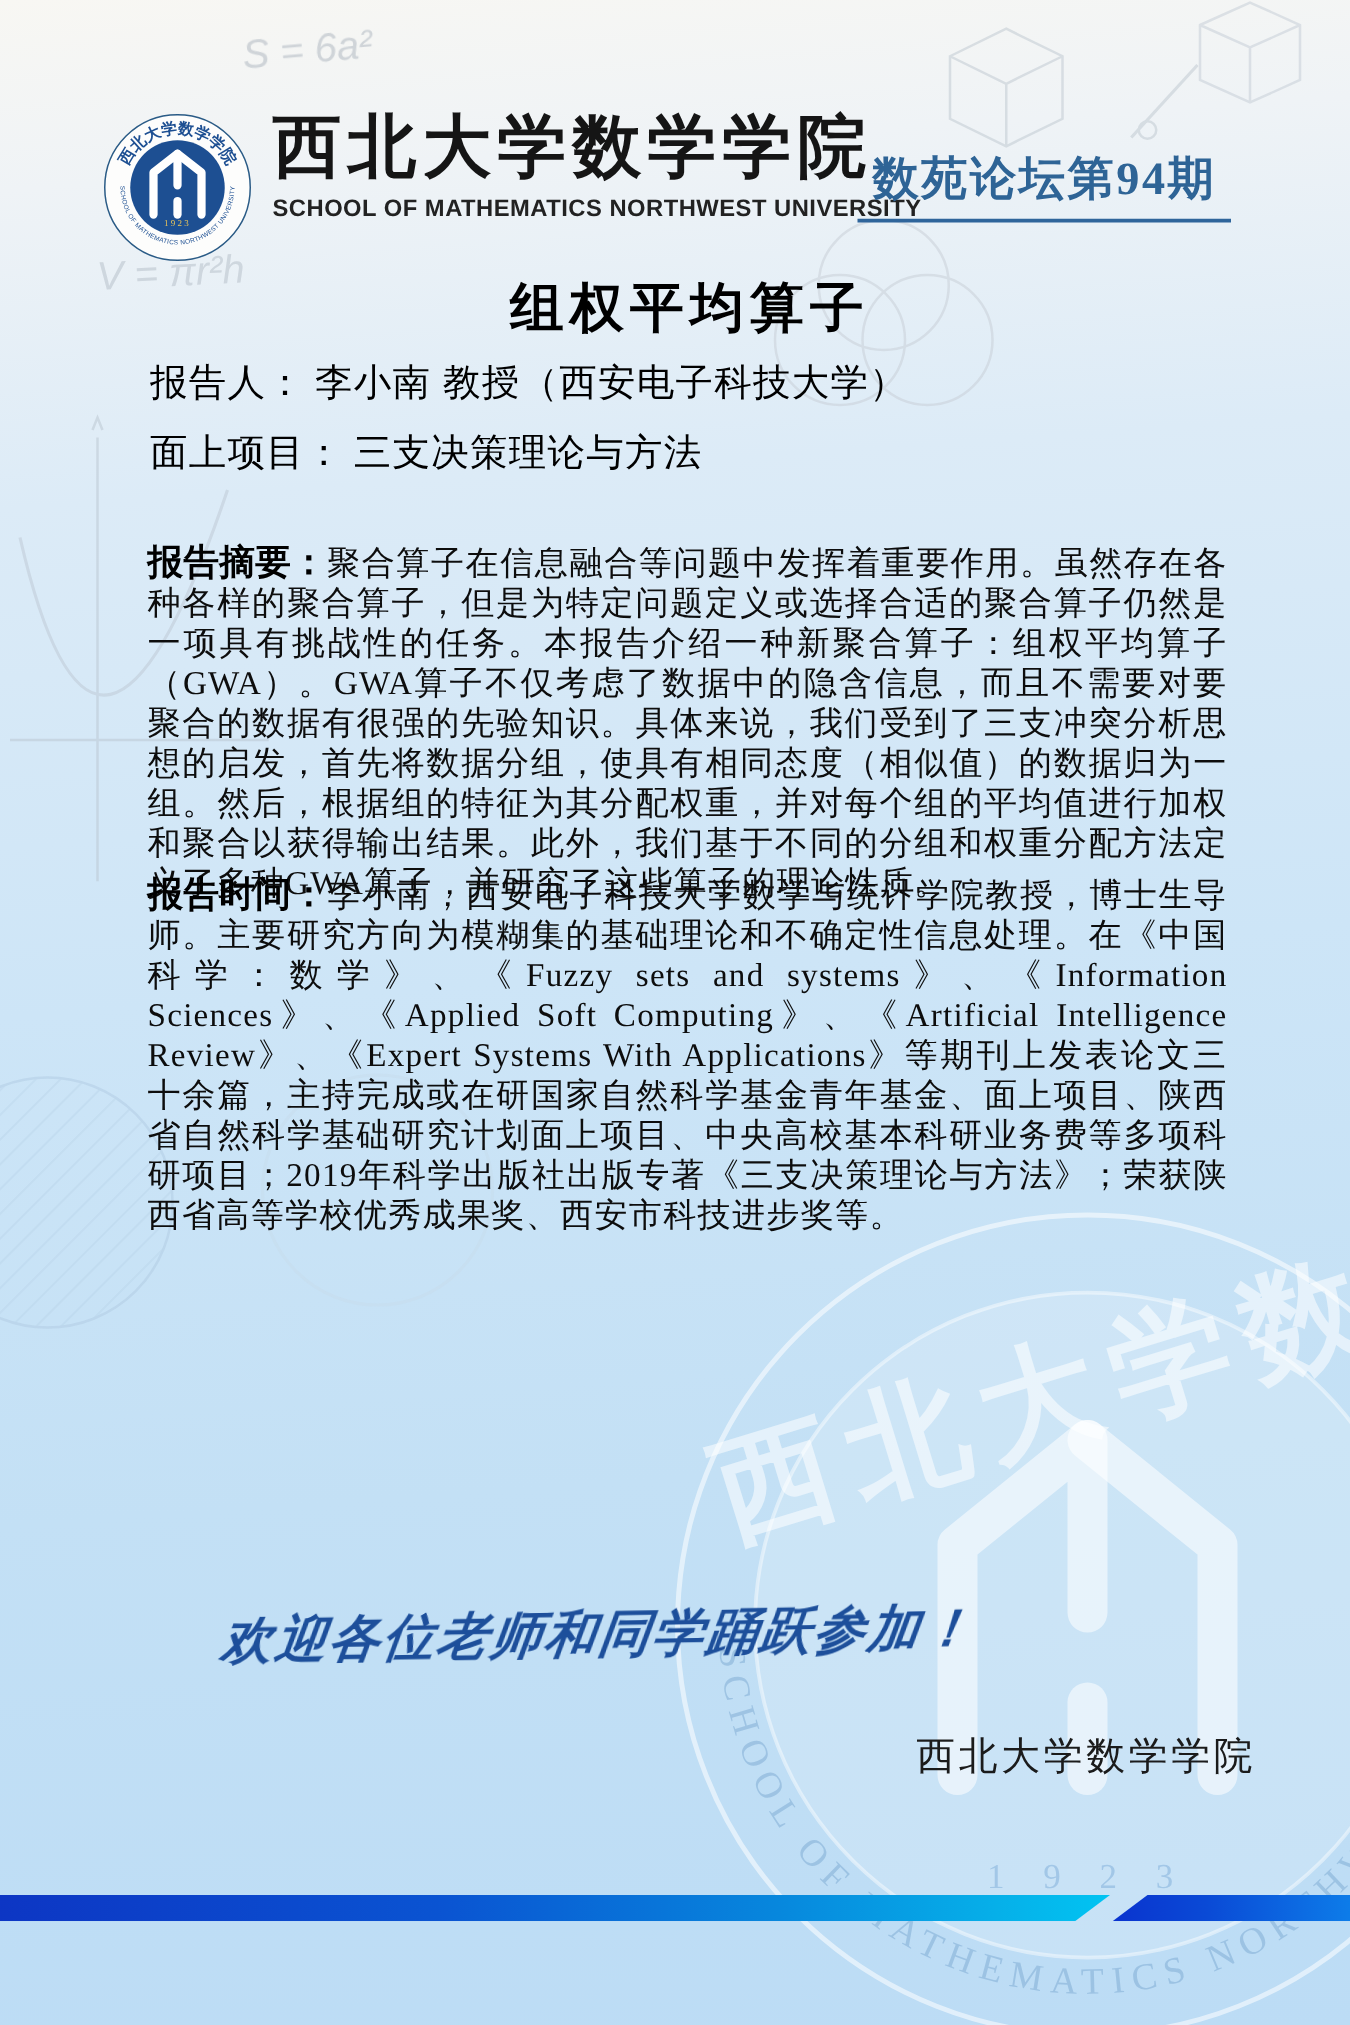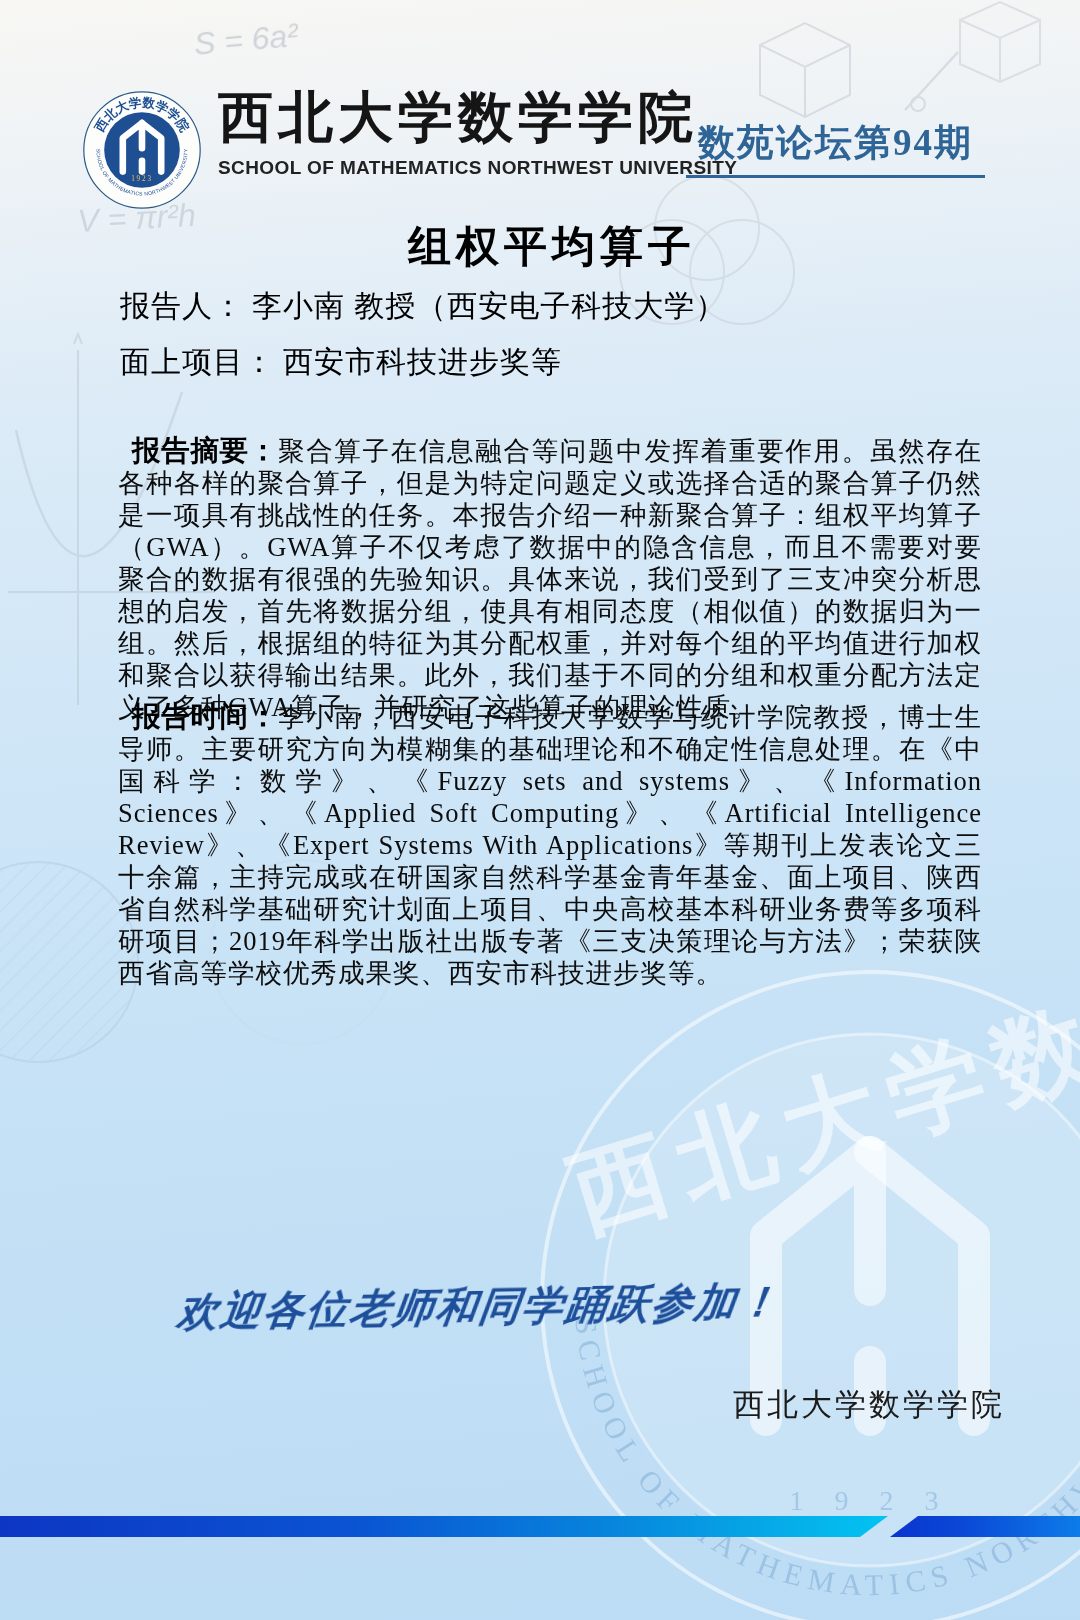--- a/index.html
+++ b/index.html
@@ -30,21 +30,21 @@
   .title{position:absolute;left:0;top:206px;width:100%;margin:12px;text-align:center;
     font-size:43px;font-weight:bold;letter-spacing:5px;color:#000;}
   .info{position:absolute;left:120px;top:286px;}
   .info-row{font-size:30px;font-weight:normal;color:#000;margin-bottom:15px;letter-spacing:1px;}
   .info-row .value{margin-left:8px;}
   .info-row .value-time{margin-left:24px;font-family:"Liberation Serif",serif;}
   .para{position:absolute;left:118px;width:864px;margin:0;text-align:justify;
     font-family:"Liberation Serif",serif;font-size:26.5px;line-height:32px;letter-spacing:1px;color:#0d0d0d;}
   .para-abstract{top:434px;}
   .para-bio{top:700px;}
-  .plabel{font-family:"Liberation Sans",sans-serif;font-weight:bold;font-size:28.5px;letter-spacing:0;color:#000;margin-left:14px;}
+  .plabel{font-family:"Liberation Sans",sans-serif;font-weight:bold;font-size:28.5px;letter-spacing:0;color:#000;}
   .inviter{position:absolute;left:120px;top:988px;font-size:30px;font-weight:bold;letter-spacing:1px;color:#000;}
   
   .welcome{
     position:absolute;left:178px;top:1280px;
     font-family:"Liberation Serif",serif;font-style:italic;font-weight:bold;font-size:41px;letter-spacing:2px;
     color:#1d4f9b;transform:skewX(-8deg) rotate(-1deg);
   }
   .signature{position:absolute;left:733px;top:1384px;font-family:"Liberation Serif",serif;
     font-size:31px;letter-spacing:3px;color:#1b1b1b;}
   .bar{position:absolute;left:0;top:1516px;width:1080px;height:21px;}
@@ -143,21 +143,21 @@
 
   <div class="badge">数苑论坛第94期</div>
 
   <h1 class="title">组权平均算子</h1>
 
   <div class="info">
     <div class="info-row">
       <span class="label">报告人：</span><span class="value">李小南 教授（西安电子科技大学）</span>
     </div>
     <div class="info-row">
-      <span class="label">面上项目：</span><span class="value">西安市科技进步奖等</span>
+      <span class="label">面上项目：</span><span class="value">三支决策理论与方法</span>
     </div>
   </div>
 
   <p class="para para-abstract">
     <span class="plabel">报告摘要：</span><span>聚合算子在信息融合等问题中发挥着重要作用。虽然存在各种各样的聚合算子，但是为特定问题定义或选择合适的聚合算子仍然是一项具有挑战性的任务。本报告介绍一种新聚合算子：组权平均算子（GWA）。GWA算子不仅考虑了数据中的隐含信息，而且不需要对要聚合的数据有很强的先验知识。具体来说，我们受到了三支冲突分析思想的启发，首先将数据分组，使具有相同态度（相似值）的数据归为一组。然后，根据组的特征为其分配权重，并对每个组的平均值进行加权和聚合以获得输出结果。此外，我们基于不同的分组和权重分配方法定义了多种GWA算子，并研究了这些算子的理论性质。</span>
   </p>
 
   <p class="para para-bio">
     <span class="plabel">报告时间：</span><span>李小南，西安电子科技大学数学与统计学院教授，博士生导师。主要研究方向为模糊集的基础理论和不确定性信息处理。在《中国科学：数学》、《Fuzzy sets and systems》、《Information Sciences》、《Applied Soft Computing》、《Artificial Intelligence Review》、《Expert Systems With Applications》等期刊上发表论文三十余篇，主持完成或在研国家自然科学基金青年基金、面上项目、陕西省自然科学基础研究计划面上项目、中央高校基本科研业务费等多项科研项目；2019年科学出版社出版专著《三支决策理论与方法》；荣获陕西省高等学校优秀成果奖、西安市科技进步奖等。</span>
   </p>

